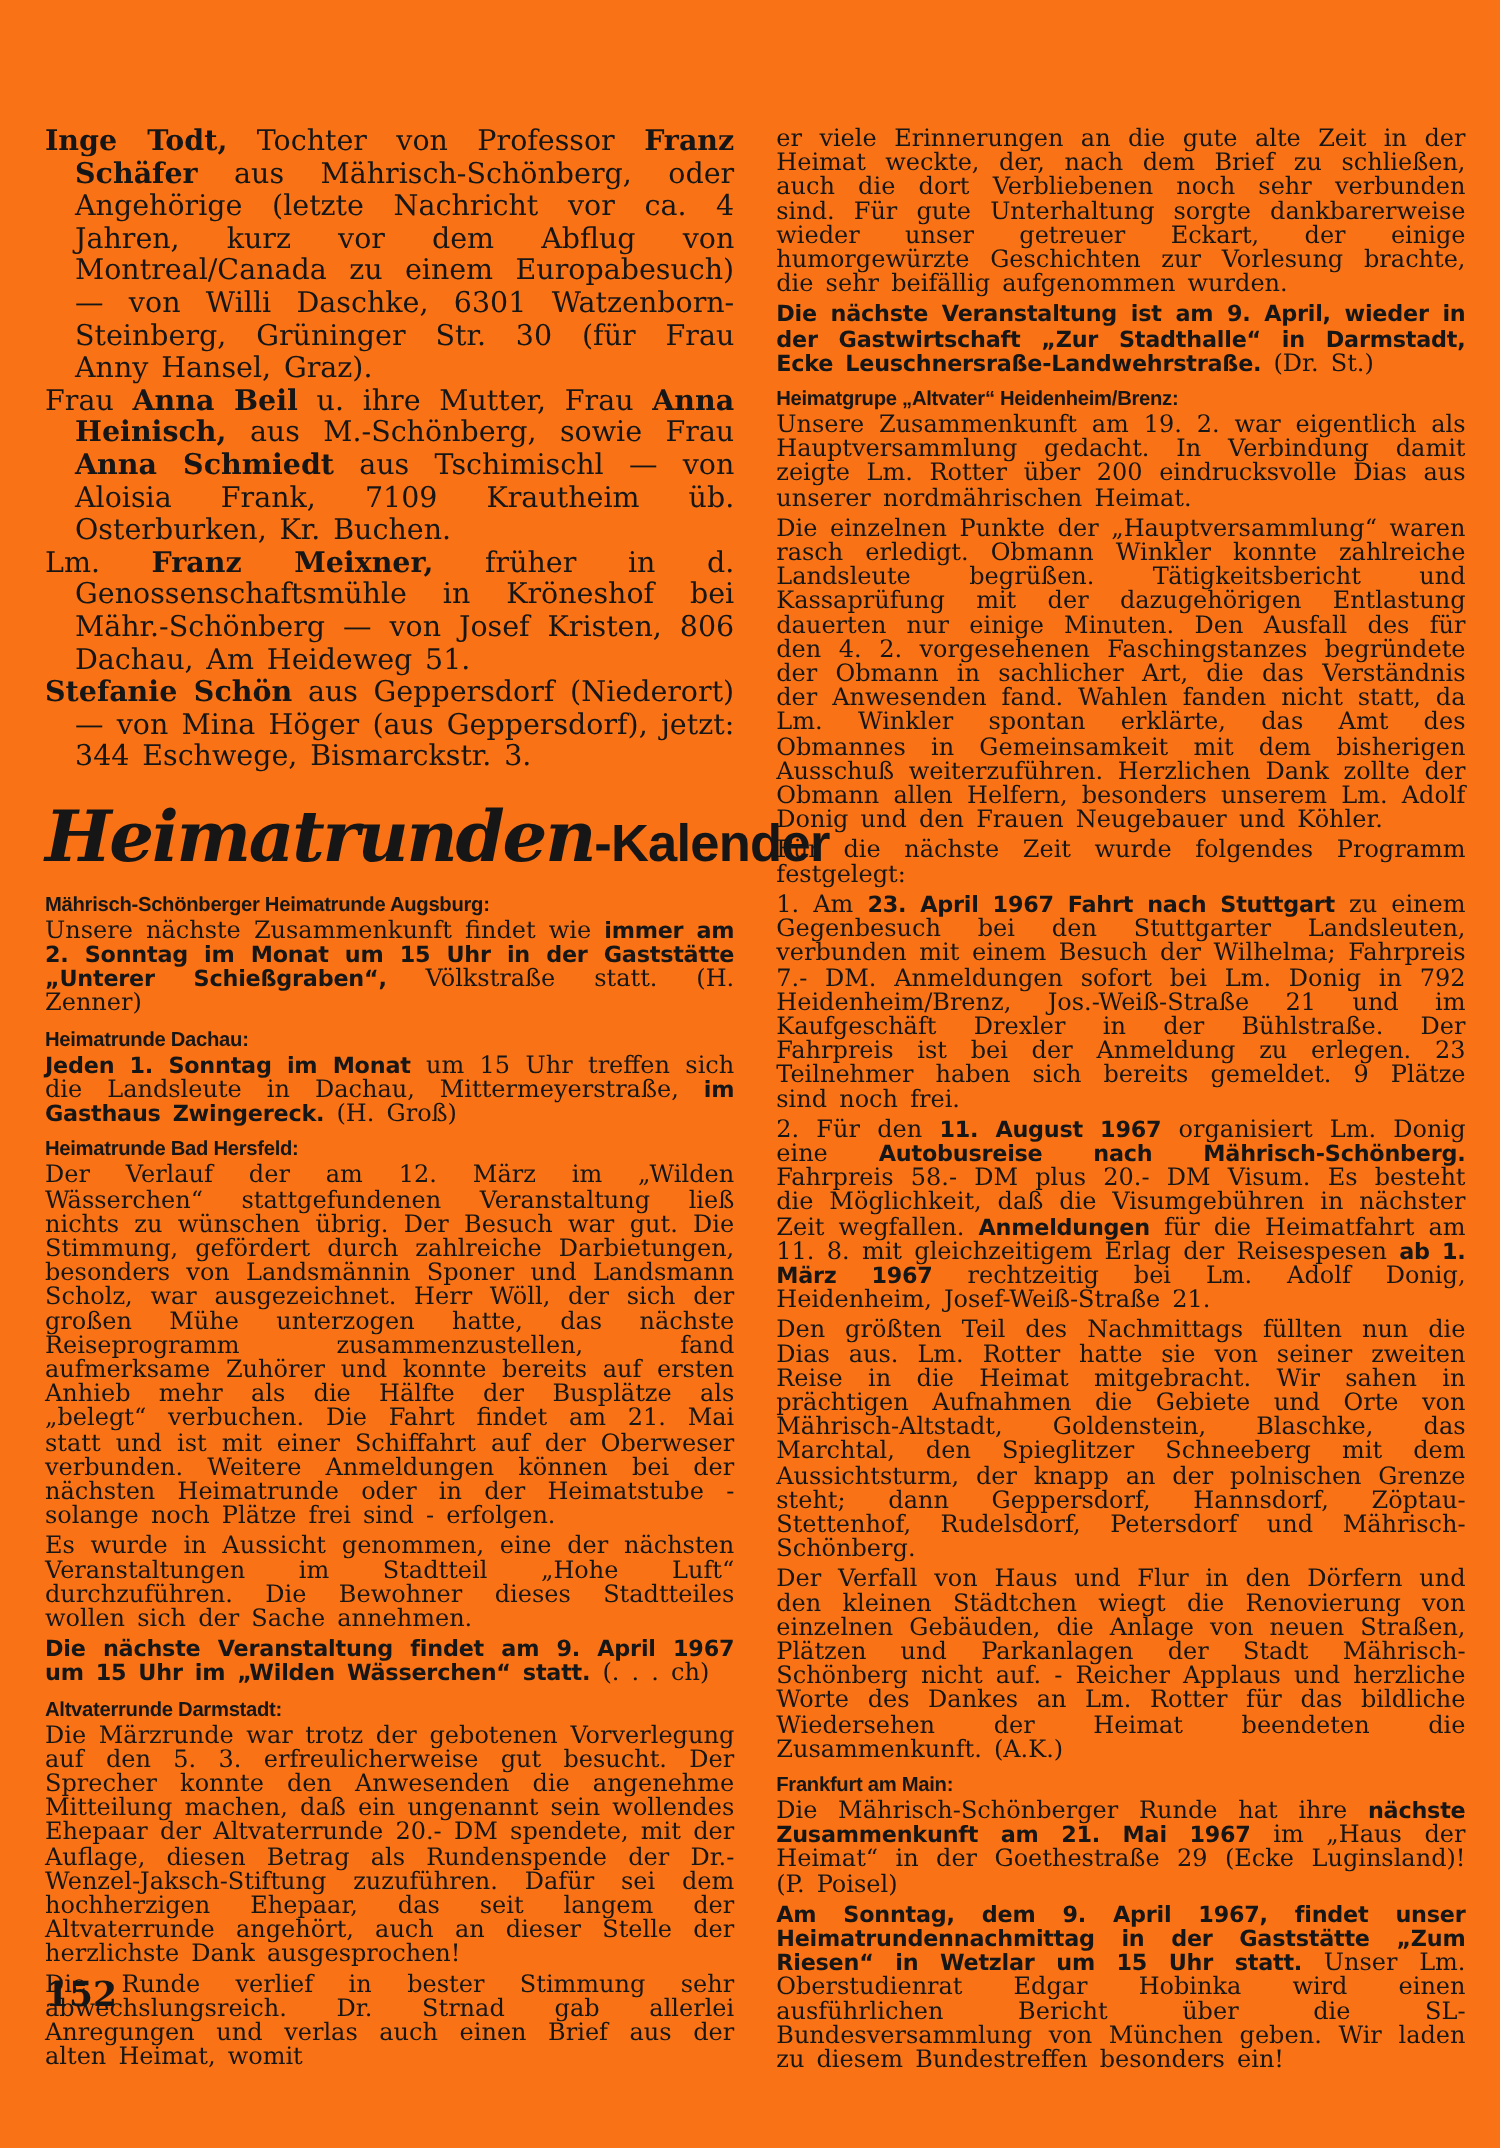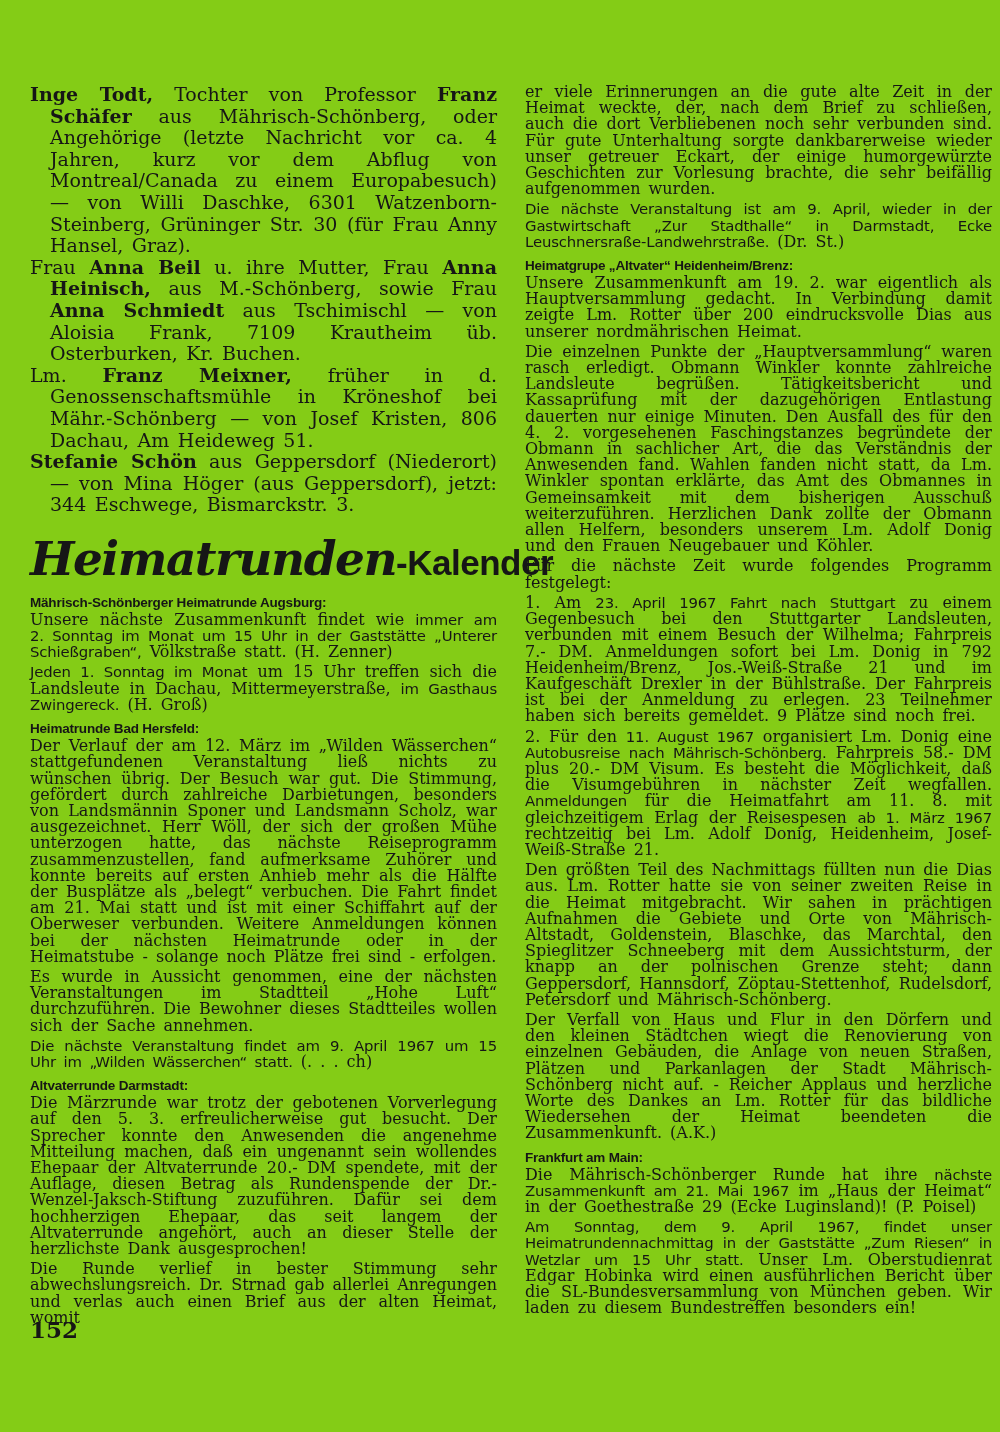--- a/index.html
+++ b/index.html
@@ -5,22 +5,22 @@
   * { margin:0; padding:0; box-sizing:border-box; }
   html, body { background:#e8e8e8; }
   body {
     width:1000px; height:1432px; position:relative;
     font-family:"DejaVu Serif", serif;
     color:#161616;
     overflow:hidden;
   }
   .sheet {
     position:absolute; inset:0;
-    background:#84cc16;
-    padding:84px 8px 0 30px;
+    background:#f97316;
+    padding:84px 23px 0 30px;
   }
   .cols { display:flex; gap:28px; }
   .col { width:50%; min-width:0; }
 
   
   .notice {
     font-size:19px; line-height:21.6px;
     text-align:justify;
     padding-left:20px; text-indent:-20px;
     word-spacing:2.5px;
@@ -48,21 +48,21 @@
 
   
   p.body {
     font-size:16px; line-height:16.2px;
     text-align:justify;
     word-spacing:3px;
     margin:0 0 4px 0;
   }
   .bg {
     font-family:"DejaVu Sans", sans-serif;
-    font-weight:normal;
+    font-weight:bold;
     font-size:0.93em;
     letter-spacing:-0.15px;
     margin-top:34px;
   }
 
   .page-number {
     position:absolute; left:30px; top:1316px;
     font-family:"DejaVu Serif", serif;
     font-weight:bold; font-size:23px;
   }
@@ -77,20 +77,21 @@
       <p class="notice"><span class="bs">Inge Todt,</span><span> Tochter von Professor </span><span class="bs">Franz Schäfer</span><span> aus Mährisch-Schönberg, oder Angehörige (letzte Nachricht vor ca. 4 Jahren, kurz vor dem Abflug von Montreal/Canada zu einem Europabesuch) — von Willi Daschke, 6301 Watzenborn-Steinberg, Grüninger Str. 30 (für Frau Anny Hansel, Graz).</span></p>
       <p class="notice"><span>Frau </span><span class="bs">Anna Beil</span><span> u. ihre Mutter, Frau </span><span class="bs">Anna Heinisch,</span><span> aus M.-Schönberg, sowie Frau </span><span class="bs">Anna Schmiedt</span><span> aus Tschimischl — von Aloisia Frank, 7109 Krautheim üb. Osterburken, Kr. Buchen.</span></p>
       <p class="notice"><span>Lm. </span><span class="bs">Franz Meixner,</span><span> früher in d. Genossenschaftsmühle in Kröneshof bei Mähr.-Schönberg — von Josef Kristen, 806 Dachau, Am Heideweg 51.</span></p>
       <p class="notice"><span class="bs">Stefanie Schön</span><span> aus Geppersdorf (Niederort) — von Mina Höger (aus Geppersdorf), jetzt: 344 Eschwege, Bismarckstr. 3.</span></p>
 
       <h1 class="masthead"><span class="script">Heimatrunden</span><span class="rest">-Kalender</span></h1>
 
       <h2 class="sec">Mährisch-Schönberger Heimatrunde Augsburg:</h2>
       <p class="body"><span>Unsere nächste Zusammenkunft findet wie </span><span class="bg">immer am 2. Sonntag im Monat um 15 Uhr in der Gaststätte „Unterer Schießgraben“,</span><span> Völkstraße statt. (H. Zenner)</span></p>
 
+      <h2 class="sec">Heimatrunde Dachau:</h2>
       <p class="body"><span class="bg">Jeden 1. Sonntag im Monat</span><span> um 15 Uhr treffen sich die Landsleute in Dachau, Mittermeyerstraße, </span><span class="bg">im Gasthaus Zwingereck.</span><span> (H. Groß)</span></p>
 
       <h2 class="sec">Heimatrunde Bad Hersfeld:</h2>
       <p class="body"><span>Der Verlauf der am 12. März im „Wilden Wässerchen“ stattgefundenen Veranstaltung ließ nichts zu wünschen übrig. Der Besuch war gut. Die Stimmung, gefördert durch zahlreiche Darbietungen, besonders von Landsmännin Sponer und Landsmann Scholz, war ausgezeichnet. Herr Wöll, der sich der großen Mühe unterzogen hatte, das nächste Reiseprogramm zusammenzustellen, fand aufmerksame Zuhörer und konnte bereits auf ersten Anhieb mehr als die Hälfte der Busplätze als „belegt“ verbuchen. Die Fahrt findet am 21. Mai statt und ist mit einer Schiffahrt auf der Oberweser verbunden. Weitere Anmeldungen können bei der nächsten Heimatrunde oder in der Heimatstube - solange noch Plätze frei sind - erfolgen.</span></p>
       <p class="body"><span>Es wurde in Aussicht genommen, eine der nächsten Veranstaltungen im Stadtteil „Hohe Luft“ durchzuführen. Die Bewohner dieses Stadtteiles wollen sich der Sache annehmen.</span></p>
       <p class="body"><span class="bg">Die nächste Veranstaltung findet am 9. April 1967 um 15 Uhr im „Wilden Wässerchen“ statt.</span><span> (. . . ch)</span></p>
 
       <h2 class="sec">Altvaterrunde Darmstadt:</h2>
       <p class="body"><span>Die Märzrunde war trotz der gebotenen Vorverlegung auf den 5. 3. erfreulicherweise gut besucht. Der Sprecher konnte den Anwesenden die angenehme Mitteilung machen, daß ein ungenannt sein wollendes Ehepaar der Altvaterrunde 20.- DM spendete, mit der Auflage, diesen Betrag als Rundenspende der Dr.-Wenzel-Jaksch-Stiftung zuzuführen. Dafür sei dem hochherzigen Ehepaar, das seit langem der Altvaterrunde angehört, auch an dieser Stelle der herzlichste Dank ausgesprochen!</span></p>
       <p class="body"><span>Die Runde verlief in bester Stimmung sehr abwechslungsreich. Dr. Strnad gab allerlei Anregungen und verlas auch einen Brief aus der alten Heimat, womit</span></p>

